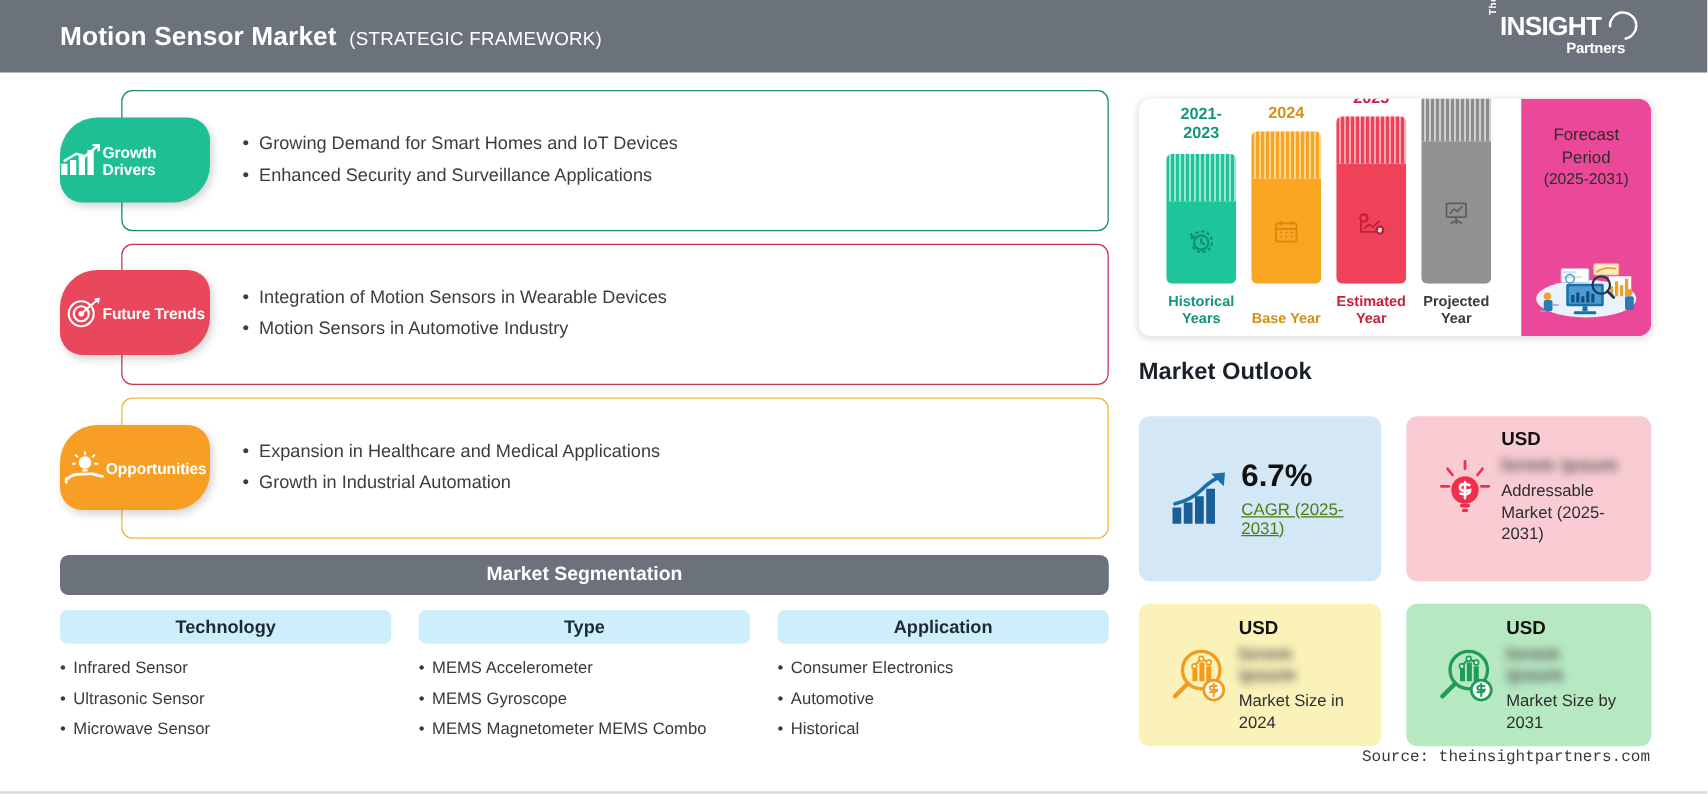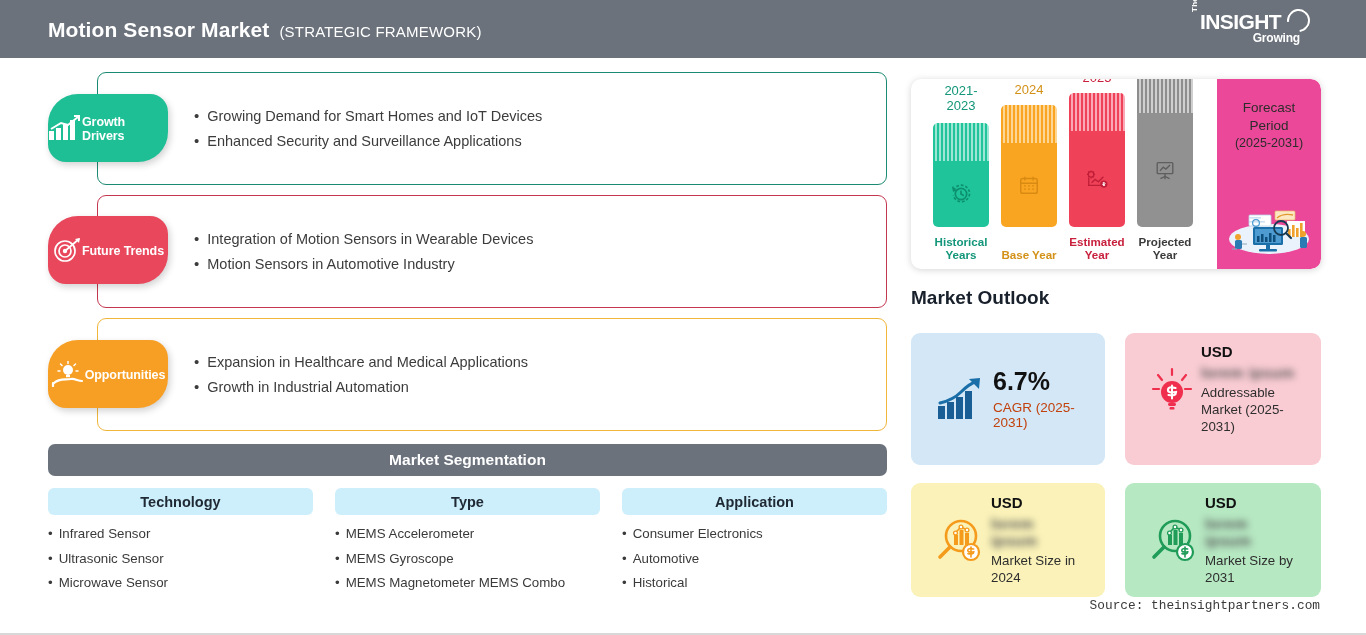--- a/index.html
+++ b/index.html
@@ -73,21 +73,21 @@
   .right-col{position:absolute;left:905px;top:58px;width:461px;height:577px;}
 
   .forecast-card{
     position:absolute;left:6px;top:21px;width:410px;height:190px;
     background:#fff;border-radius:10px;
     box-shadow:0 1px 7px rgba(0,0,0,.17);
     box-sizing:border-box;overflow:hidden;
   }
   .bars{position:absolute;left:16px;top:0;width:290px;height:190px;}
   .bar-group{position:absolute;bottom:10px;width:60px;}
-  .bar-year{position:absolute;bottom:0;left:0;width:100%;text-align:center;font-size:13px;font-weight:normal;}
+  .bar-year{position:absolute;bottom:0;left:0;width:100%;text-align:center;font-size:13px;font-weight:bold;}
   .bar-col{position:absolute;left:2px;width:56px;border-radius:5px;overflow:hidden;}
   .bar-stripes{height:38px;width:100%;}
   .bar-solid{height:100%;display:flex;align-items:center;justify-content:center;}
   .bar-caption{position:absolute;left:-6px;width:72px;text-align:center;font-size:11.6px;font-weight:bold;line-height:1.12;}
 
   .forecast-right{
     position:absolute;right:0;top:0;width:104px;height:190px;background:#ec4899;
     border-radius:0 10px 10px 0;
   }
   .forecast-title{position:absolute;left:0;top:20px;width:100%;text-align:center;
@@ -98,21 +98,21 @@
   .mo-title{position:absolute;left:6px;top:229px;font-size:19px;font-weight:bold;color:#18202b;}
 
   .mo-grid{position:absolute;left:6px;top:275px;width:410px;}
   .mo-card{position:absolute;border-radius:9px;box-sizing:border-box;padding:10px 24px;}
   .mo-card.cagr{left:0;top:0;width:194px;height:132px;background:#d3e7f6;display:flex;align-items:center;gap:8px;}
   .mo-card.addr{left:214px;top:0;width:196px;height:132px;background:#f9ccd3;display:flex;align-items:flex-start;gap:6px;}
   .mo-card.size24{left:0;top:150px;width:194px;height:114px;background:#faf2b8;display:flex;align-items:center;gap:6px;}
   .mo-card.size31{left:214px;top:150px;width:196px;height:114px;background:#b6e8c2;display:flex;align-items:center;gap:6px;}
 
   .cagr-val{font-size:25px;font-weight:bold;color:#111;line-height:1;}
-  .cagr-lbl{font-size:13.5px;color:#c2410c;margin-top:6px;}
+  .cagr-lbl{font-size:13.5px;color:#4d7c0f;margin-top:6px;text-decoration:underline;}
 
   .mo-txt{display:flex;flex-direction:column;}
   .mo-usd{font-size:15px;font-weight:bold;color:#111;}
   .mo-blur{
     font-size:15px;font-weight:bold;color:#555;margin:4px 0 3px 0;
     filter:blur(3.6px);letter-spacing:.4px;
   }
   .mo-cap{font-size:13.3px;color:#2e2e2e;line-height:1.28;}
 
   .source{position:absolute;right:46px;top:540px;font-size:12.8px;color:#3a3a3a;font-family:Liberation Mono, monospace;}
@@ -125,21 +125,21 @@
 <div class="page">
 
   <div class="header">
     <div class="header-title-wrap">
       <span class="header-title">Motion Sensor Market</span>
       <span class="header-sub">(STRATEGIC FRAMEWORK)</span>
     </div>
     <div class="logo">
       <span class="l-the">The</span>
       <span class="l-insight">INSIGHT</span>
-      <span class="l-partners">Growing</span>
+      <span class="l-partners">Partners</span>
       <span class="l-swoosh"></span>
     </div>
   </div>
 
   <div class="left-col">
 
     <div class="panel green">
       <div class="bullets">
         <div class="bullet">Growing Demand for Smart Homes and IoT Devices</div>
         <div class="bullet">Enhanced Security and Surveillance Applications</div>

